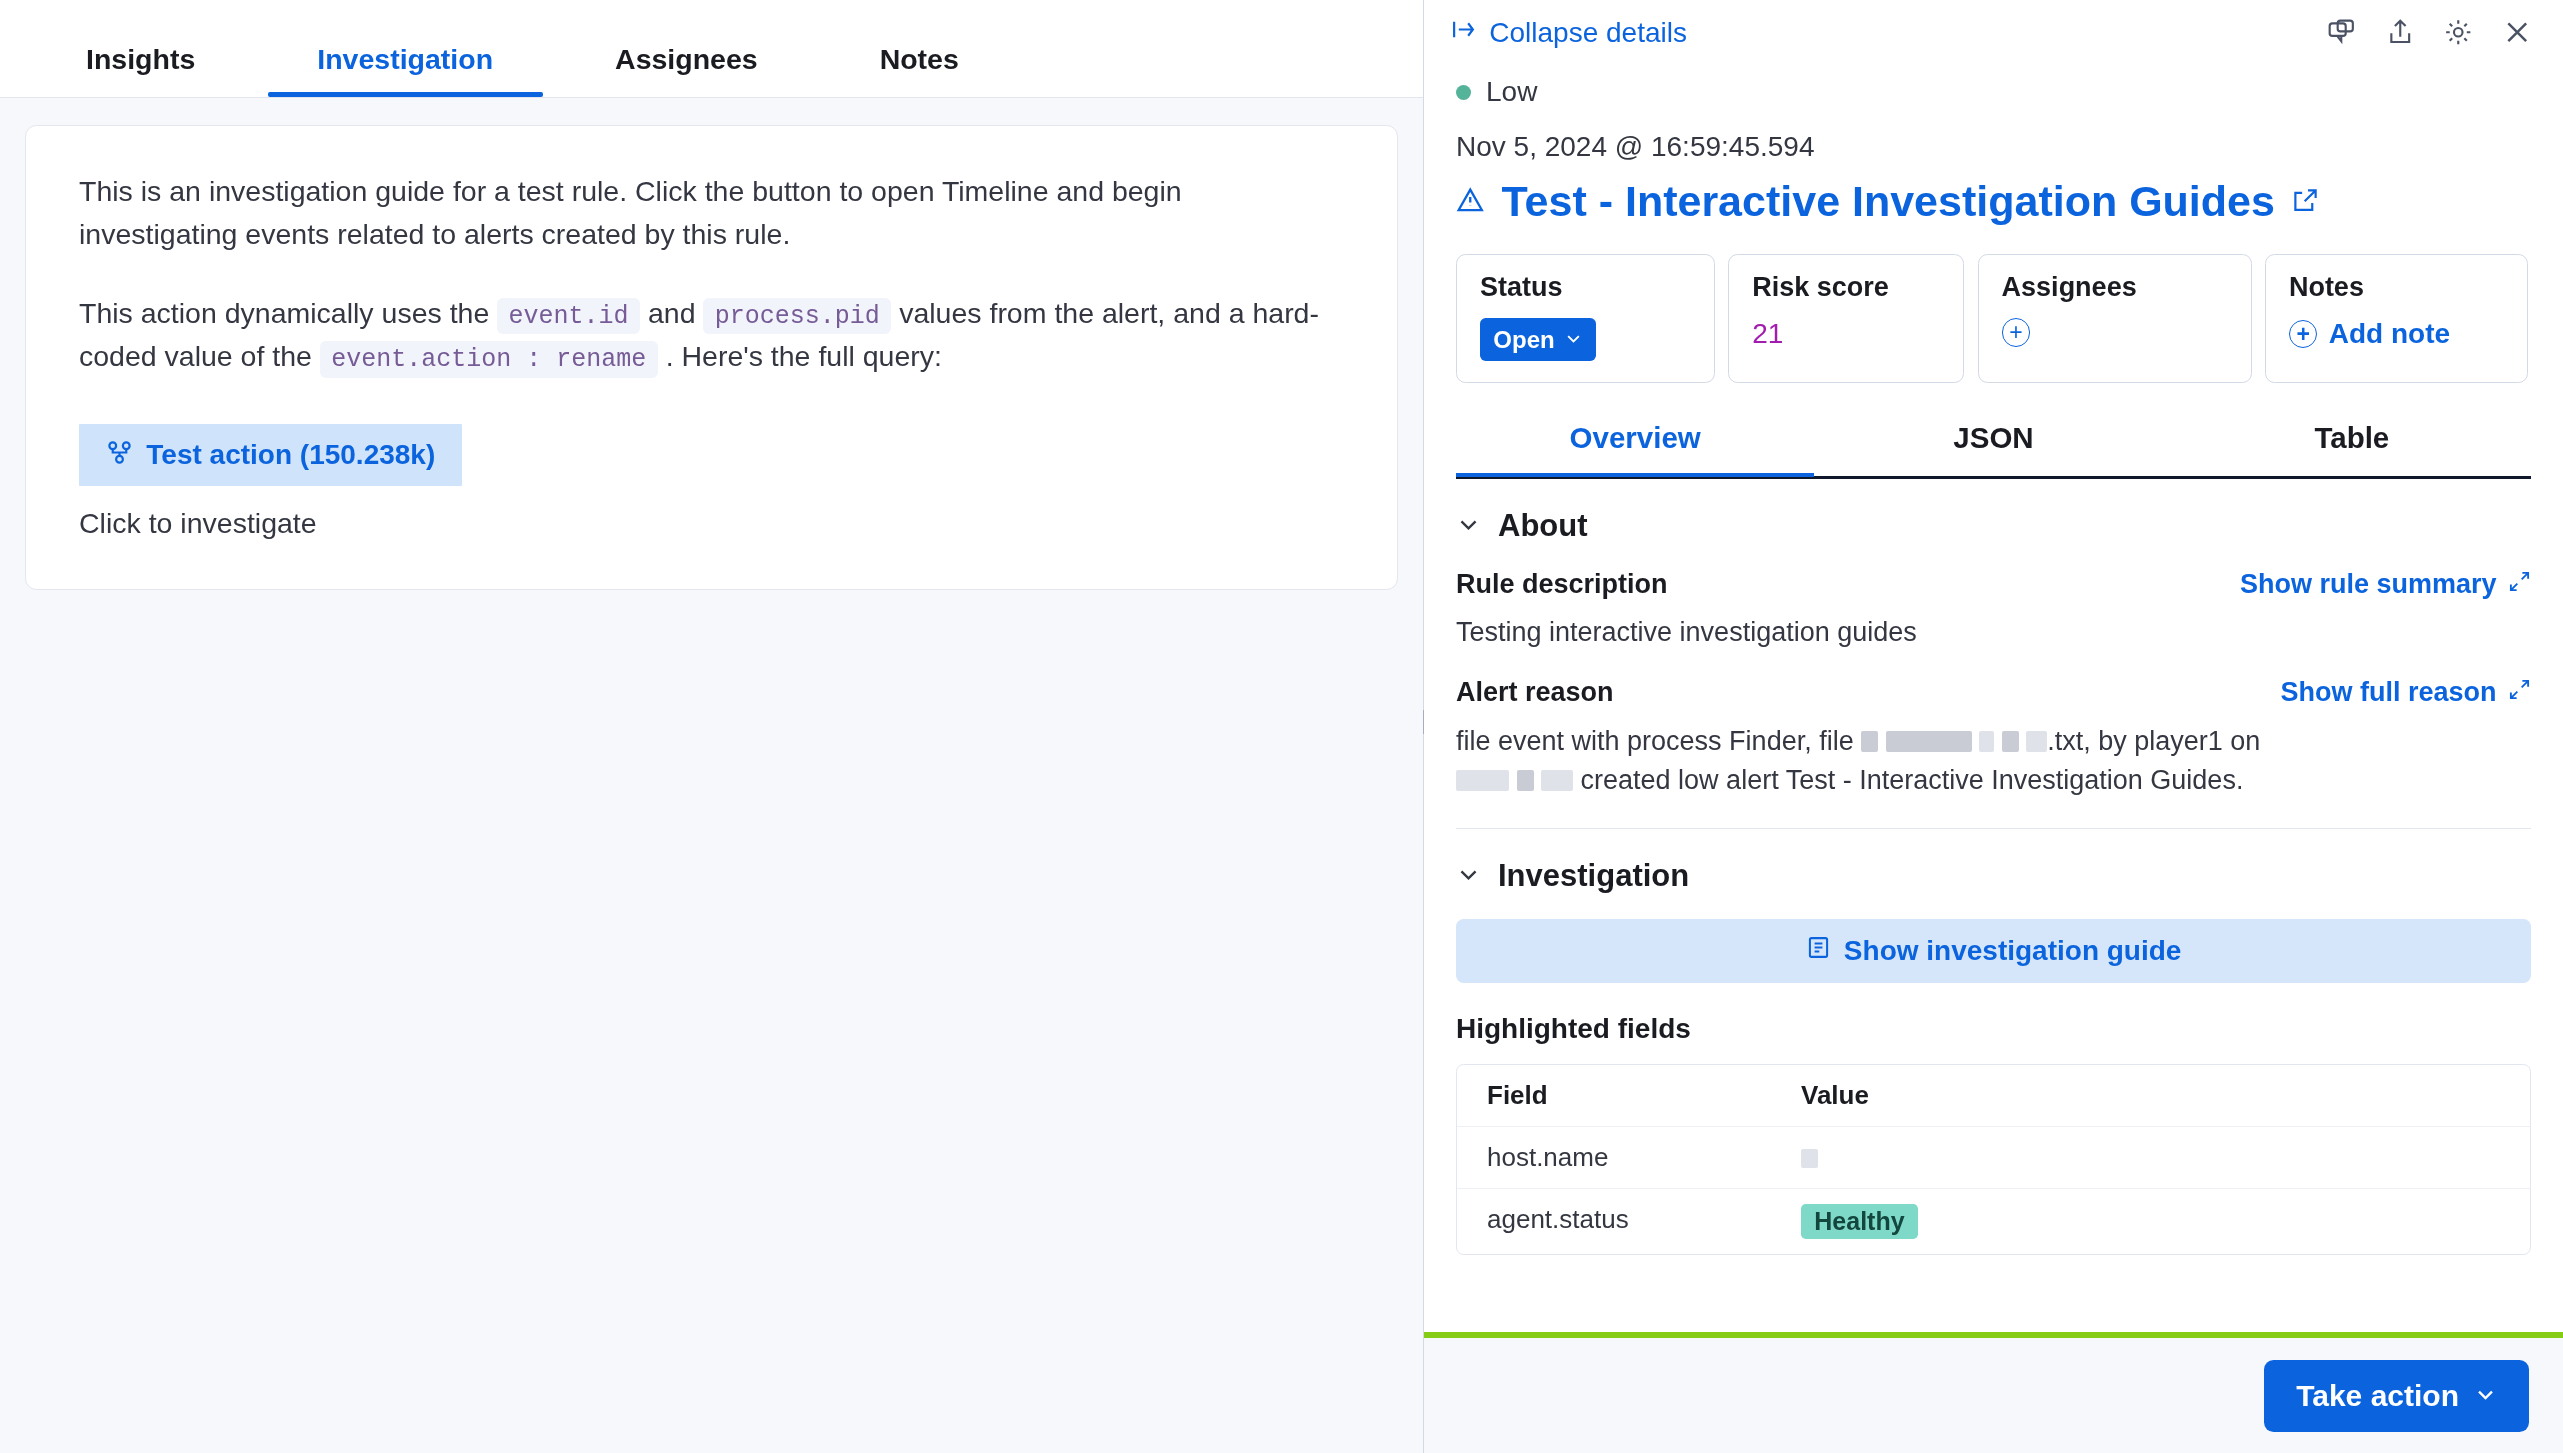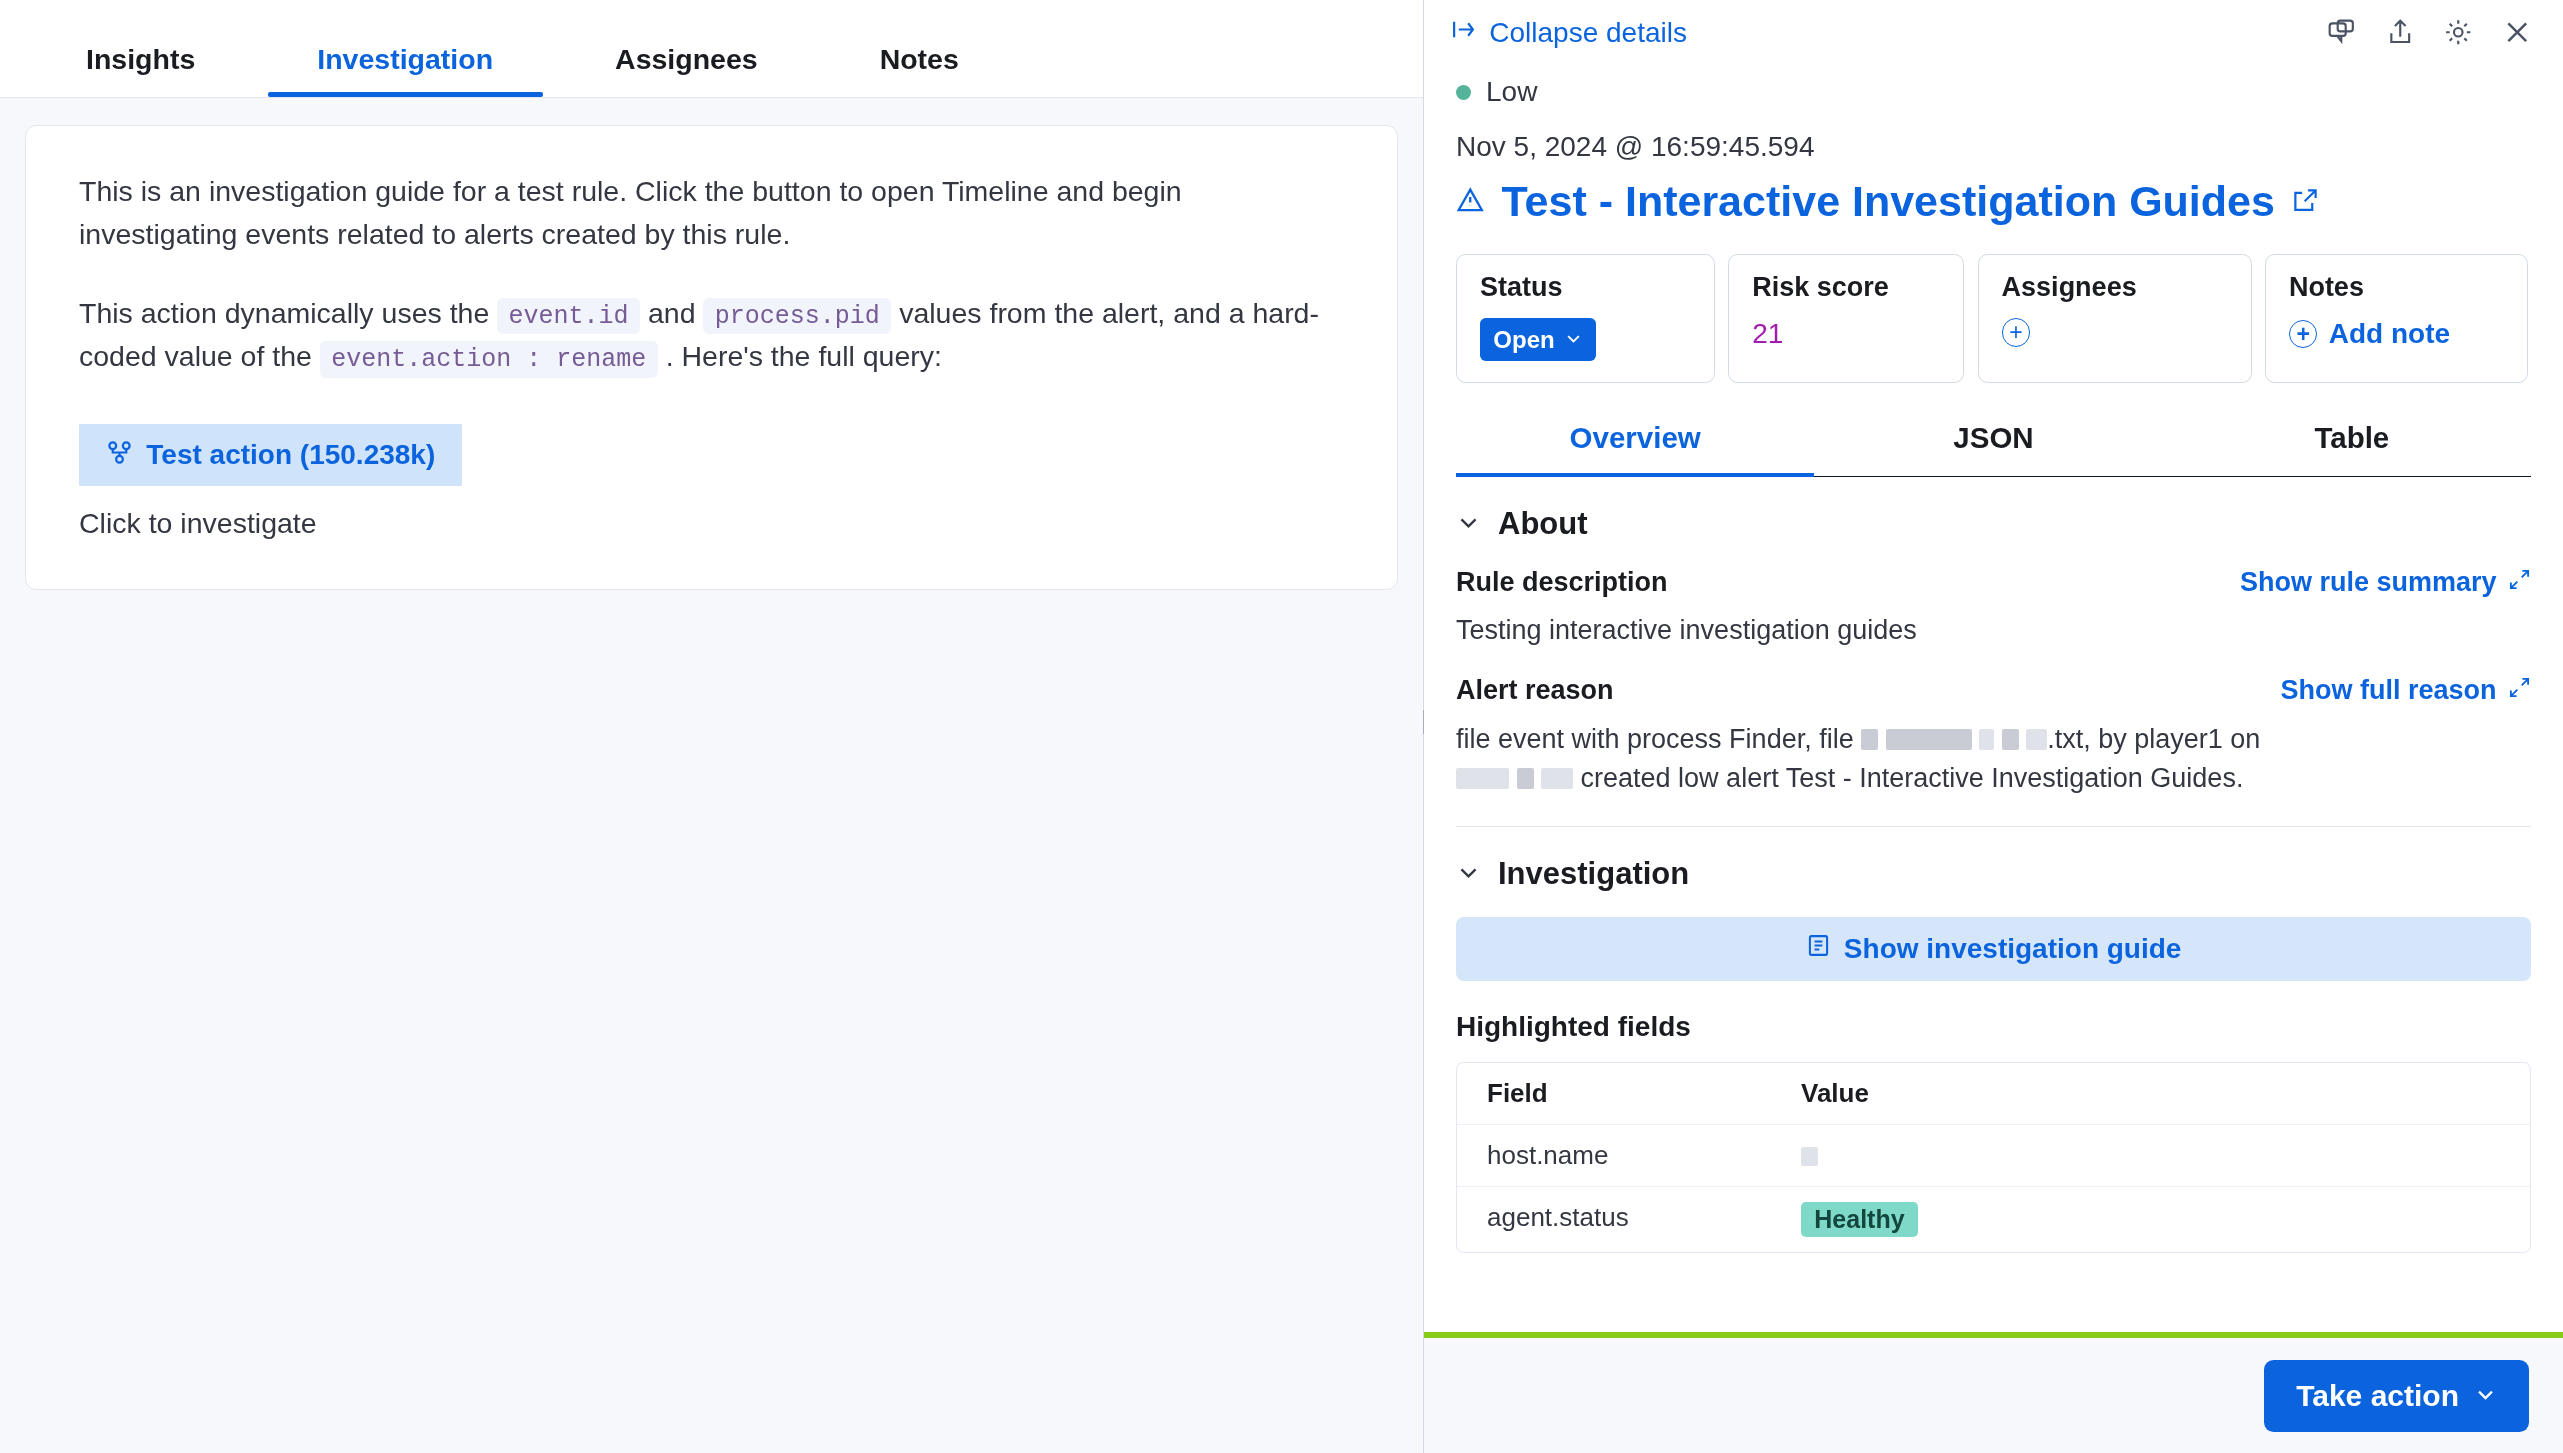--- a/index.html
+++ b/index.html
@@ -243,21 +243,21 @@
     align-items: center;
     gap: 11.4px;
     color: #0b64dd;
     font-size: 28px;
     font-weight: bold;
     cursor: pointer;
   }
 
   .detail-tabs {
     display: flex;
-    border-bottom: 1px solid #0f172a;
+    border-bottom: 3px solid #0f172a;
     margin-top: 28.5px;
   }
   .dtab {
     flex: 1;
     text-align: center;
     font-size: 29.5px;
     font-weight: bold;
     color: #1a1c21;
     padding: 9.5px 0 21px 0;
     cursor: pointer;

